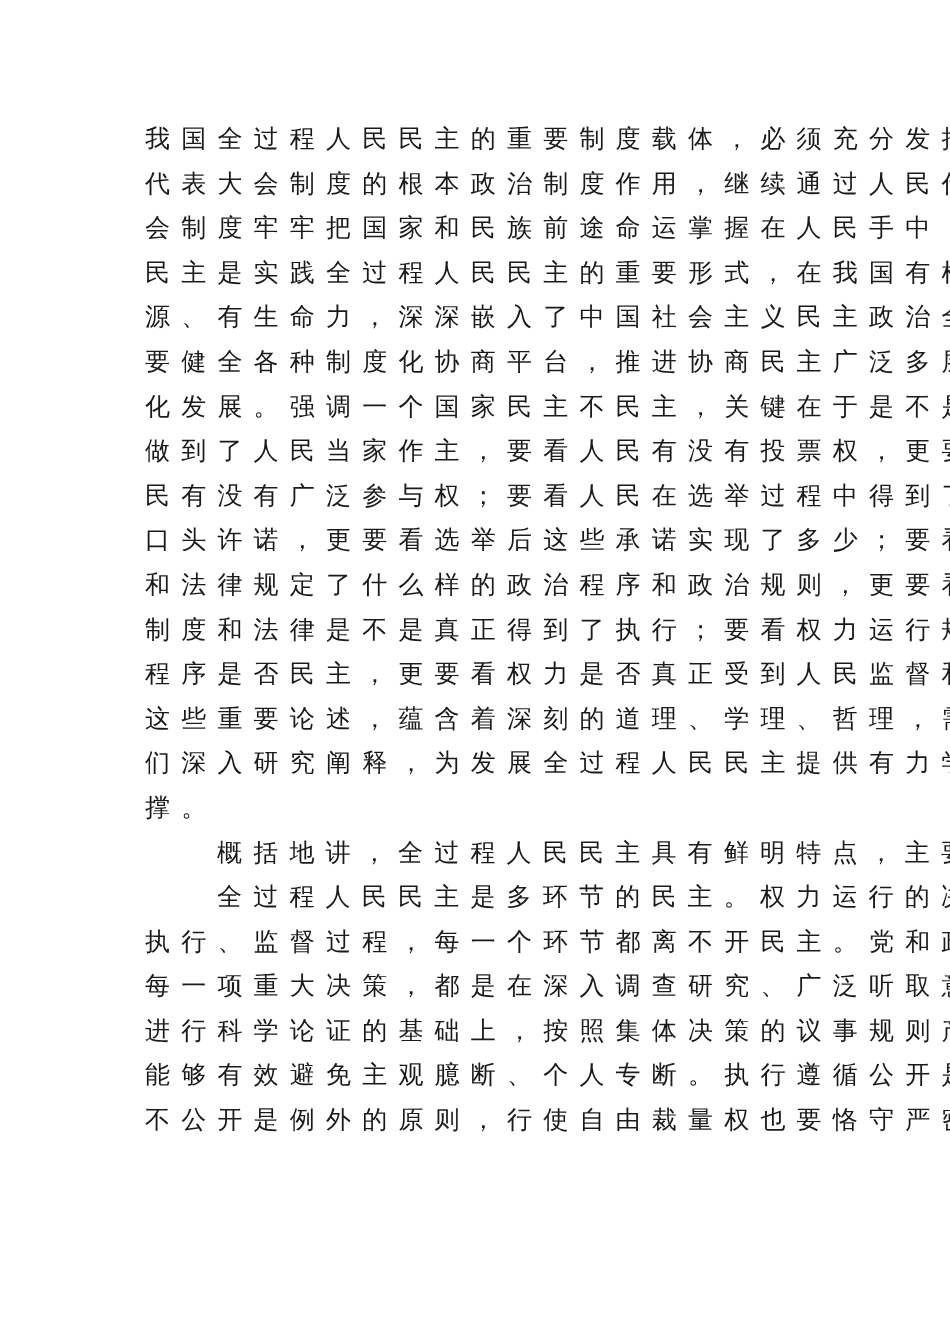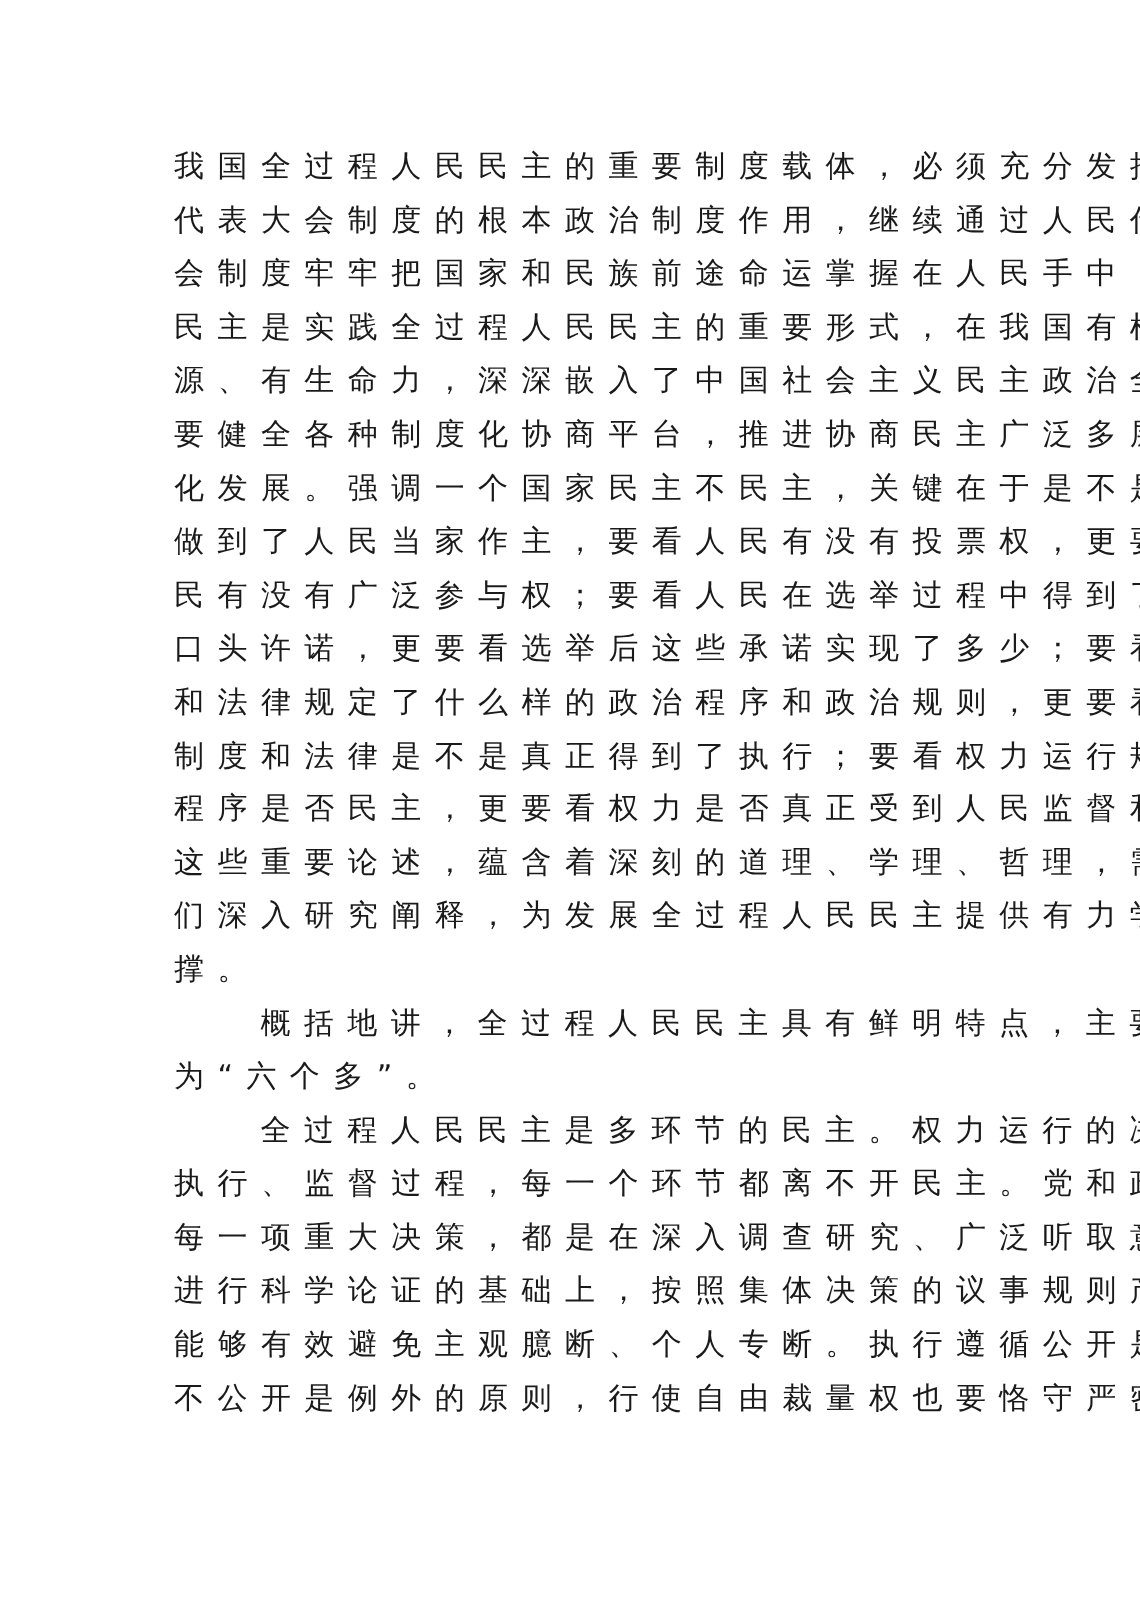--- a/index.html
+++ b/index.html
@@ -61,21 +61,20 @@
       <span class="line">和法律规定了什么样的政治程序和政治规则，更要看这些</span>
       <span class="line">制度和法律是不是真正得到了执行；要看权力运行规则和</span>
       <span class="line">程序是否民主，更要看权力是否真正受到人民监督和制约</span>
       <span class="line">这些重要论述，蕴含着深刻的道理、学理、哲理，需要我</span>
       <span class="line">们深入研究阐释，为发展全过程人民民主提供有力学理支</span>
       <span class="line">撑。</span>
     </div>
 
     <div>
       <span class="line indent">概括地讲，全过程人民民主具有鲜明特点，主要体现</span>
-      <span class="line">为“六个多”。</span>
     </div>
 
     <div>
       <span class="line indent">全过程人民民主是多环节的民主。权力运行的决策、</span>
       <span class="line">执行、监督过程，每一个环节都离不开民主。党和政府的</span>
       <span class="line">每一项重大决策，都是在深入调查研究、广泛听取意见、</span>
       <span class="line">进行科学论证的基础上，按照集体决策的议事规则产生的</span>
       <span class="line">能够有效避免主观臆断、个人专断。执行遵循公开是常态</span>
       <span class="line">不公开是例外的原则，行使自由裁量权也要恪守严密规范</span>
     </div>

